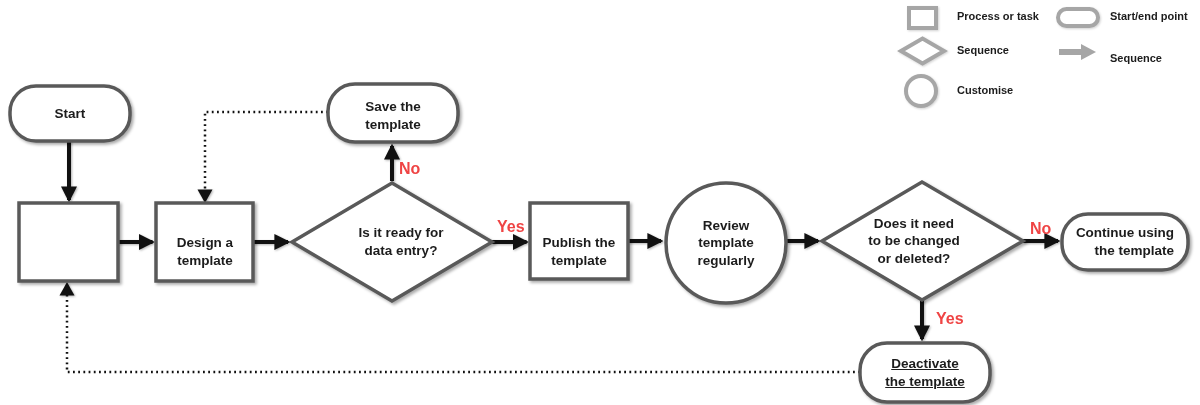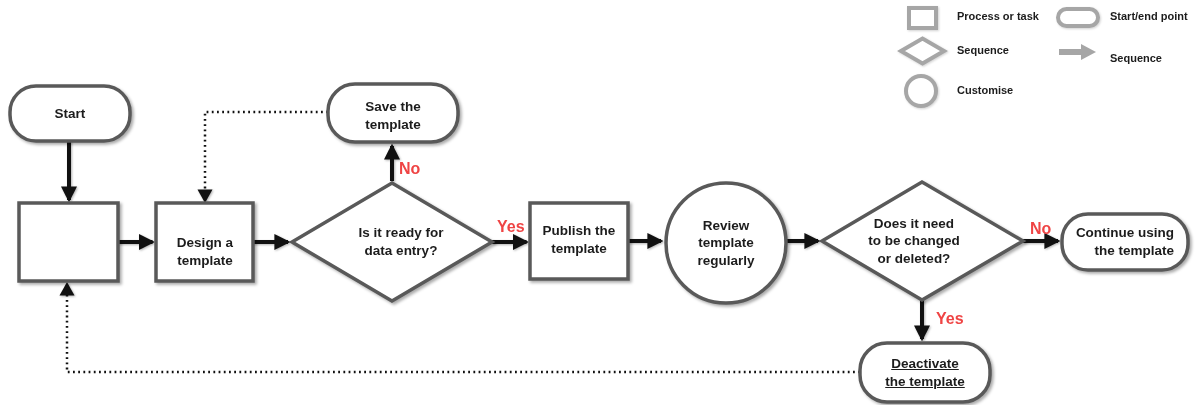--- a/index.html
+++ b/index.html
@@ -115,21 +115,21 @@
     <circle class="legend-shape" cx="921" cy="91" r="15"></circle>
   </svg>
 
   <div class="lbl" style="left:10px; top:86px; width:120px; height:55px;">Start</div>
   <div class="lbl" style="left:160px; top:203px; width:90px; height:97px;">Design a
 template</div>
   <div class="lbl" style="left:348px; top:84px; width:90px; height:63px;">Save the
 template</div>
   <div class="lbl" style="left:331px; top:203px; width:140px; height:78px;">Is it ready for
 data entry?</div>
-  <div class="lbl" style="left:534px; top:197px; width:90px; height:86px;">Publish the
+  <div class="lbl" style="left:534px; top:209px; width:90px; height:86px;">Publish the
 template</div>
   <div class="lbl" style="left:686px; top:204px; width:80px; height:78px;">Review
 template
 regularly</div>
   <div class="lbl" style="left:849px; top:202px; width:130px; height:78px;">Does it need
 to be changed
 or deleted?</div>
   <div class="lbl" style="left:1068px; top:214px; width:114px; height:56px;text-align:right;">Continue using
 the template</div>
   <div class="lbl" style="left:875px; top:343px; width:100px; height:59px;text-decoration:underline;">Deactivate

